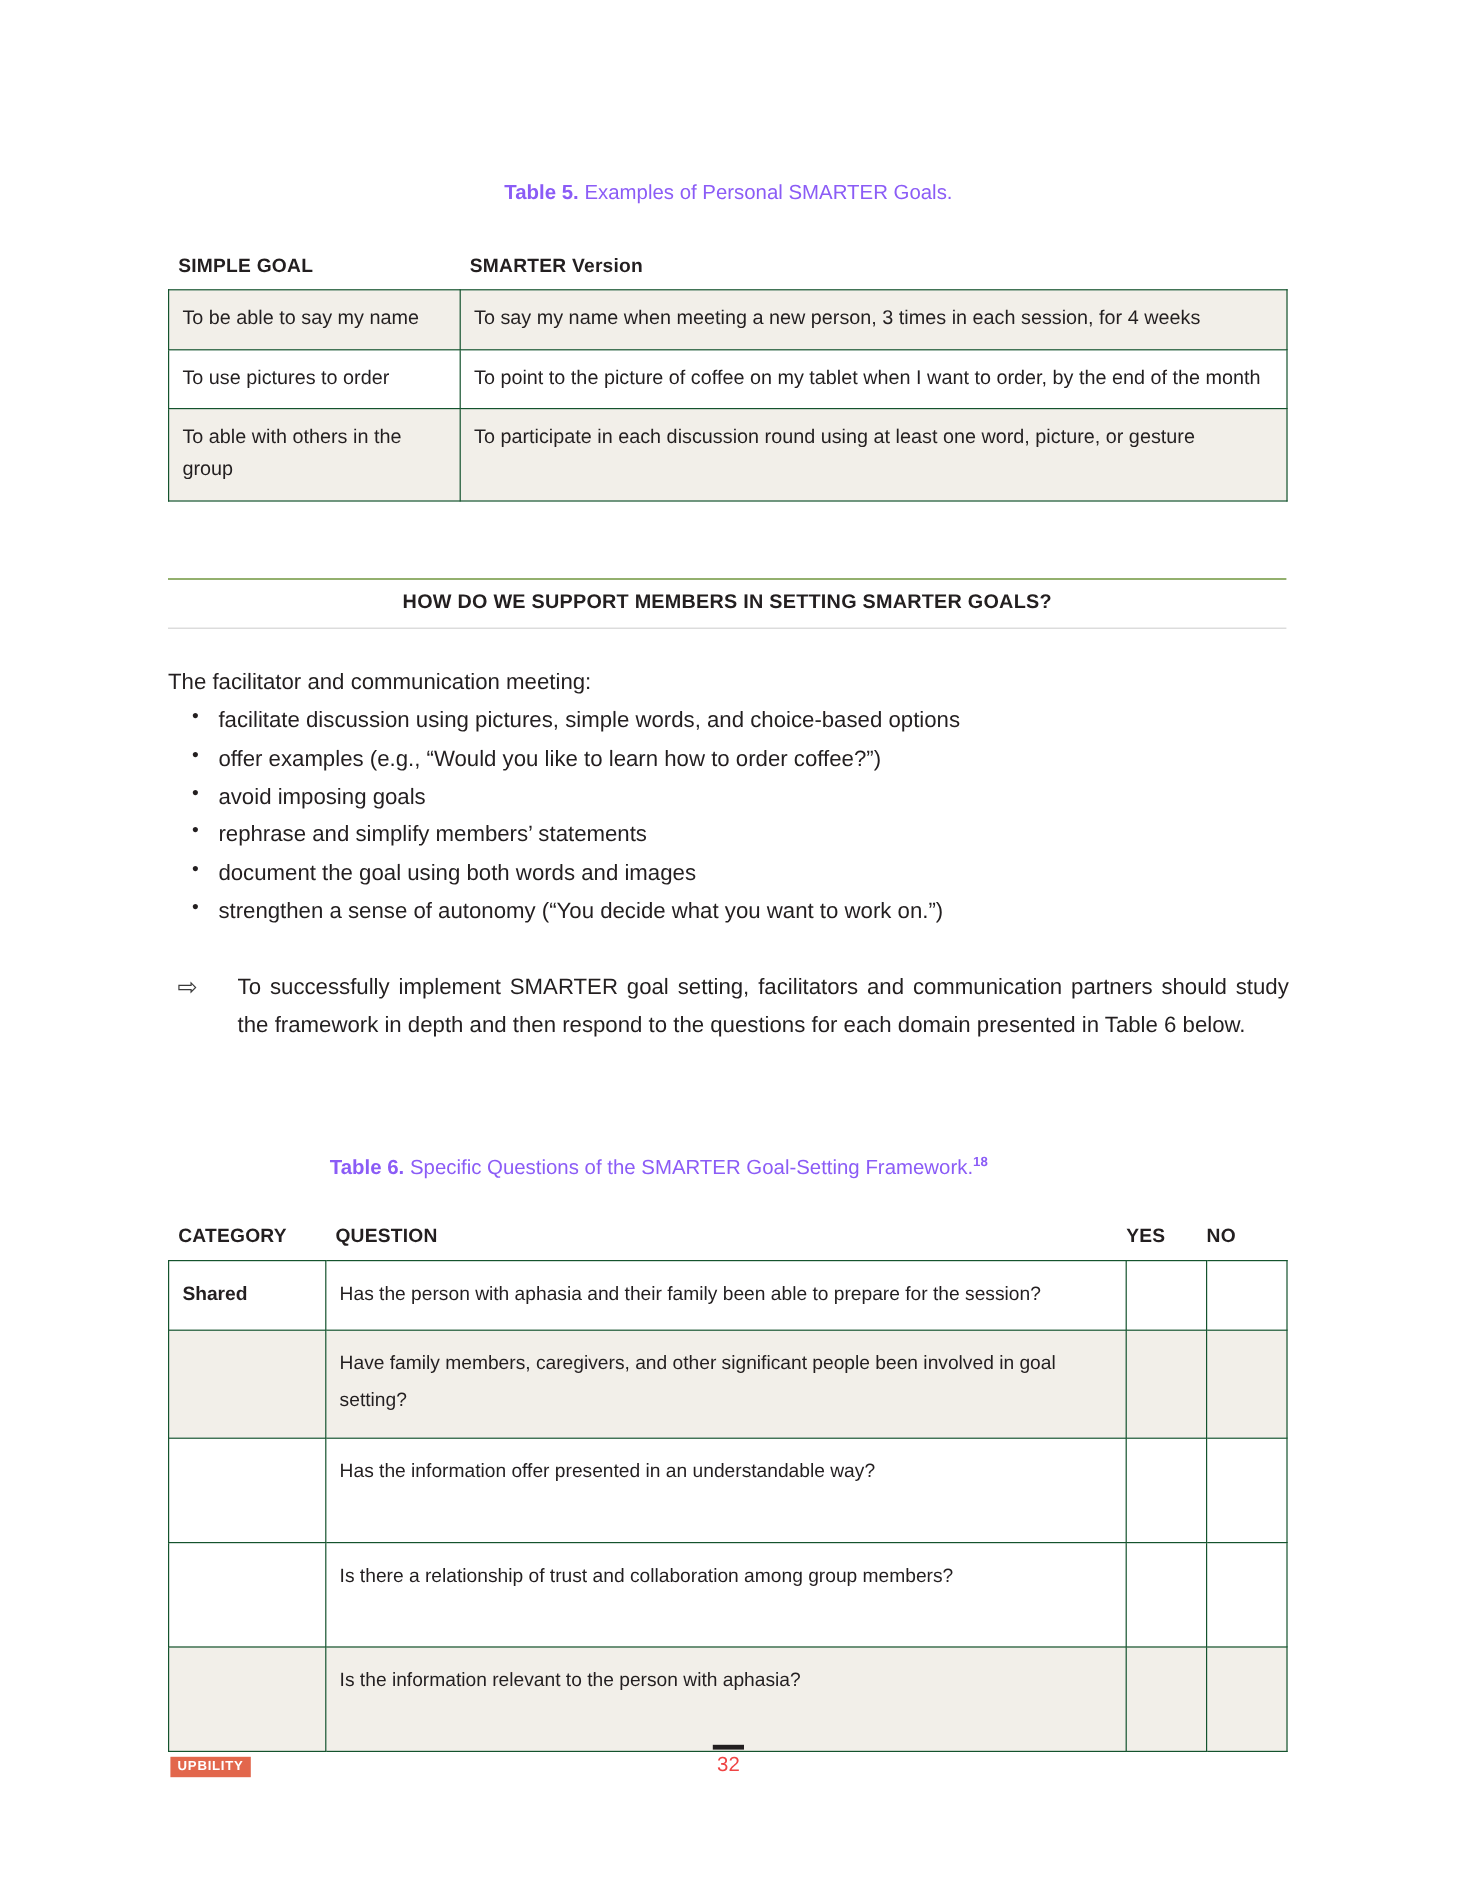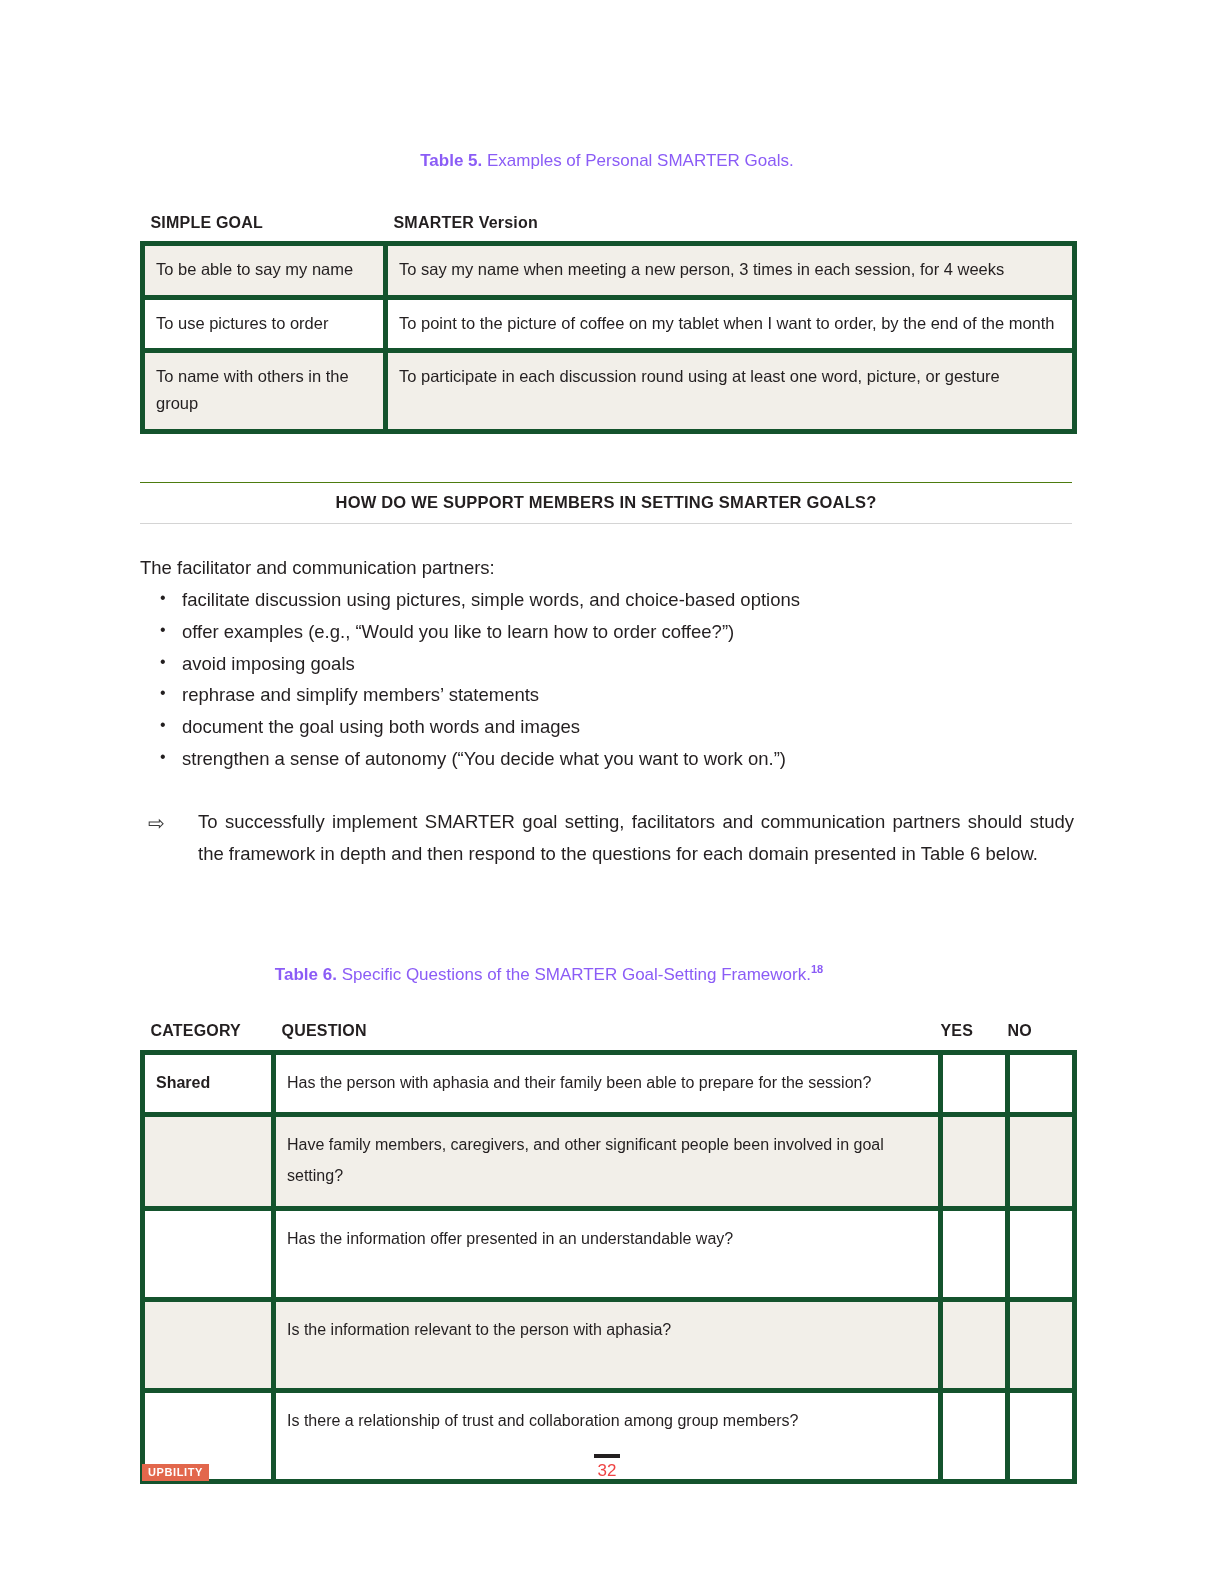--- a/index.html
+++ b/index.html
@@ -43,21 +43,21 @@
   table .hdr td {
     border: none;
     font-weight: bold;
     font-size: 16px;
     letter-spacing: 0.2px;
     padding: 0 0 9px 8px;
     vertical-align: bottom;
     background: transparent;
   }
   table td.cell {
-    border: 5px solid #14532d;
+    border: 1px solid #14532d;
     padding: 10px 11px 12px 11px;
     vertical-align: top;
     line-height: 1.62;
   }
   td.shade { background: #f2efe9; }
   td.plain { background: #ffffff; }
   td.vmid  { vertical-align: middle; }
   td.bold  { font-weight: bold; }
 
   
@@ -195,29 +195,29 @@
       </tr>
       <tr>
         <td class="cell shade">To be able to say my name</td>
         <td class="cell shade">To say my name when meeting a new person, 3 times in each session, for 4 weeks</td>
       </tr>
       <tr>
         <td class="cell plain vmid">To use pictures to order</td>
         <td class="cell plain">To point to the picture of coffee on my tablet when I want to order, by the end of the month</td>
       </tr>
       <tr>
-        <td class="cell shade">To name with others in the group</td>
+        <td class="cell shade">To able with others in the group</td>
         <td class="cell shade">To participate in each discussion round using at least one word, picture, or gesture</td>
       </tr>
     </tbody>
   </table>
 
   <div id="section-heading">HOW DO WE SUPPORT MEMBERS IN SETTING SMARTER GOALS?</div>
 
-  <div id="intro-line">The facilitator and communication partners:</div>
+  <div id="intro-line">The facilitator and communication meeting:</div>
 
   <ul id="bullets">
     <li>
       <span class="dot">•</span>
       <span>facilitate discussion using pictures, simple words, and choice-based options</span>
     </li>
     <li>
       <span class="dot">•</span>
       <span>offer examples (e.g., “Would you like to learn how to order coffee?”)</span>
     </li>
@@ -278,31 +278,31 @@
       </tr>
 
       <tr>
         <td class="cell plain" style="height:60px"></td>
         <td class="cell plain">Has the information offer presented in an understandable way?</td>
         <td class="cell plain"></td>
         <td class="cell plain"></td>
       </tr>
 
       <tr>
+        <td class="cell plain" style="height:60px"></td>
+        <td class="cell plain vmid">Is there a relationship of trust and collaboration among group members?</td>
+        <td class="cell plain"></td>
+        <td class="cell plain"></td>
+      </tr>
+
+      <tr>
         <td class="cell shade" style="height:60px"></td>
         <td class="cell shade vmid">Is the information relevant to the person with aphasia?</td>
         <td class="cell shade"></td>
         <td class="cell shade"></td>
-      </tr>
-
-      <tr>
-        <td class="cell plain" style="height:60px"></td>
-        <td class="cell plain vmid">Is there a relationship of trust and collaboration among group members?</td>
-        <td class="cell plain"></td>
-        <td class="cell plain"></td>
       </tr>
     </tbody>
   </table>
 
   <div id="logo">UPBILITY</div>
 
   <div id="page-number">
     <div class="rule"></div>
     <span>32</span>
   </div>

